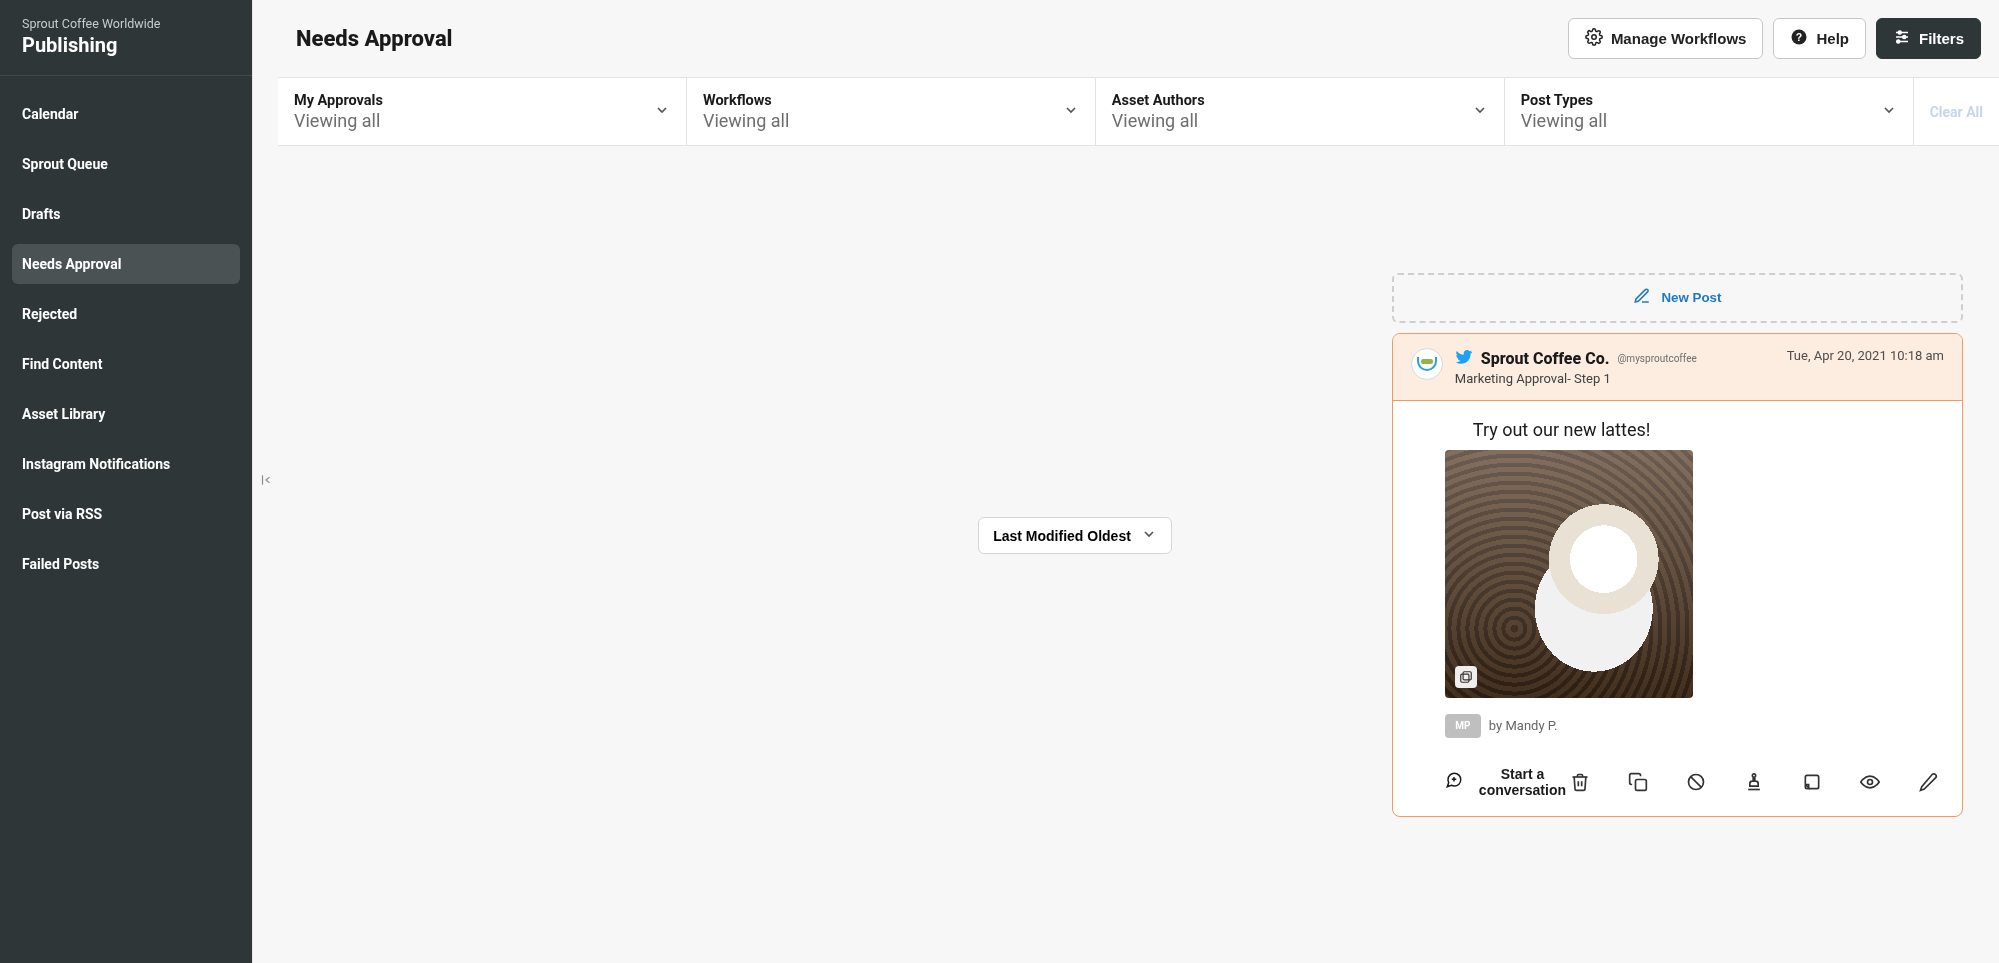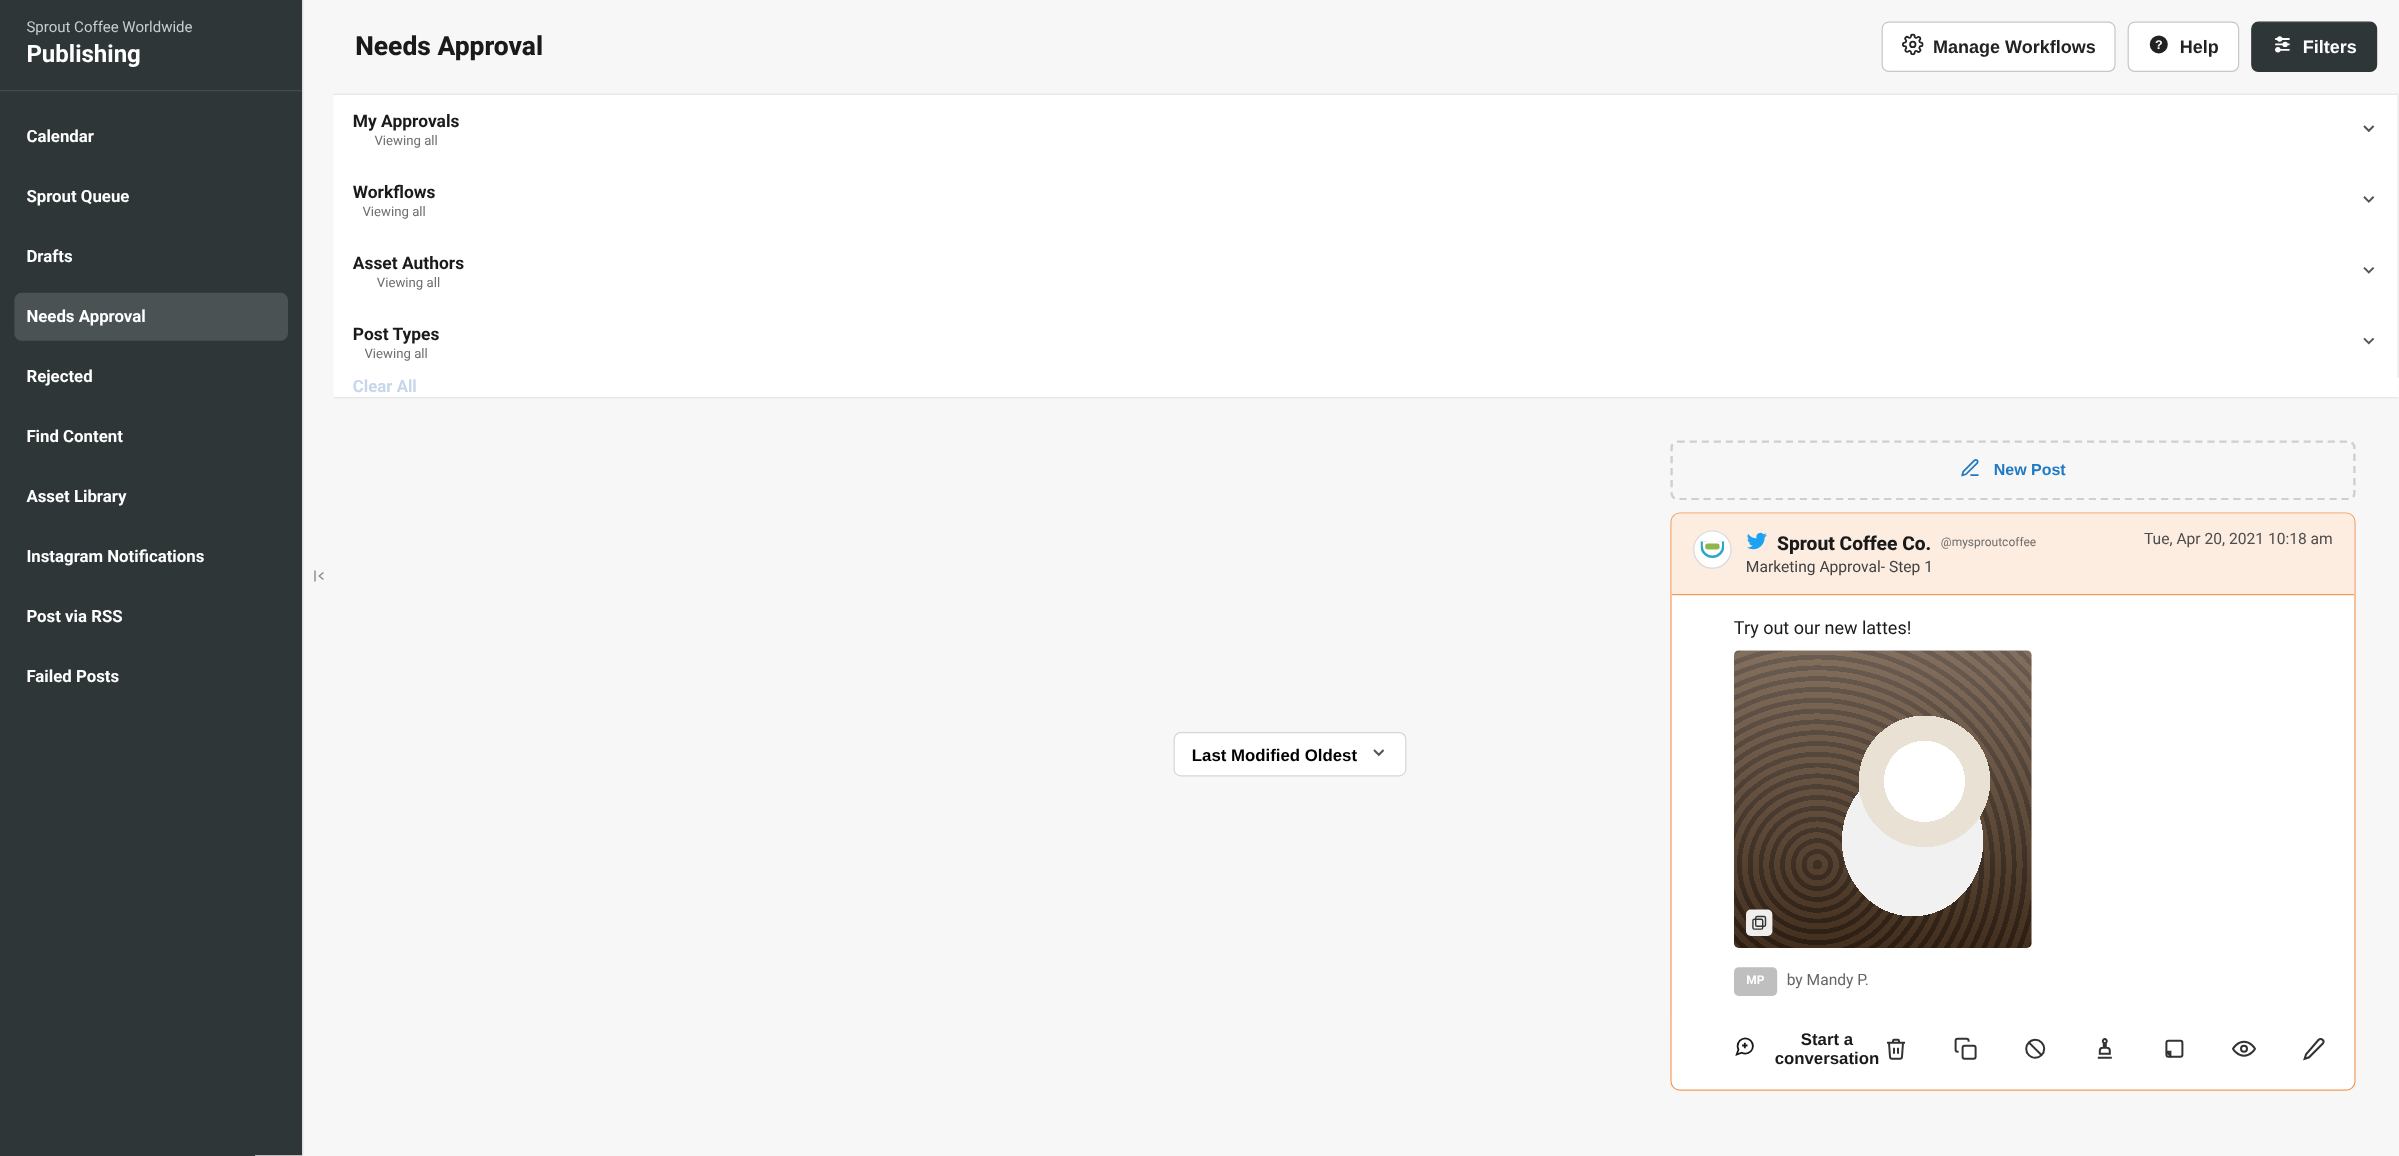--- a/index.html
+++ b/index.html
@@ -110,34 +110,33 @@
     border-color: #2f3638;
   }
   .btn svg { width: 18px; height: 18px; }
 
   
   .filter-bar {
     display: flex;
     border-top: 1px solid #e3e3e3;
     border-bottom: 1px solid #e3e3e3;
     background: #fff;
-    flex-direction: column;
   }
   .filter-cell {
     flex: 1;
     padding: 14px 16px;
     border-right: 1px solid #e3e3e3;
     display: flex;
     align-items: center;
     justify-content: space-between;
     cursor: pointer;
   }
   .filter-cell:last-of-type { border-right: 1px solid #e3e3e3; }
   .filter-label { font-weight: 700; font-size: 14.5px; }
-  .filter-sub { font-size: 11px; color: #6e6e6e; margin-top: 1px; text-align: center; }
+  .filter-sub { font-size: 18px; color: #6e6e6e; margin-top: 1px; }
   .chev { color: #555; }
   .chev svg { width: 16px; height: 16px; }
   .clear-cell {
     padding: 0 16px;
     display: flex;
     align-items: center;
     font-weight: 700;
     color: #c7d6ea;
     cursor: pointer;
     white-space: nowrap;
@@ -245,21 +244,21 @@
     flex-wrap: wrap;
   }
   .tw-icon { color: #1da1f2; }
   .tw-icon svg { width: 18px; height: 18px; }
   .acct-name { font-weight: 800; font-size: 16px; }
   .acct-handle { color: #6e6e6e; font-size: 10px; }
   .workflow-line { color: #414141; font-size: 13px; margin-top: 2px; }
   .timestamp { color: #4d4d4d; font-size: 13px; white-space: nowrap; }
 
   .post-body { padding: 18px 52px 4px; }
-  .post-text { font-size: 15px; margin-bottom: 10px; }
+  .post-text { font-size: 18px; margin-bottom: 10px; margin-left: 28px; }
   .post-image {
     width: 248px;
     height: 248px;
     border-radius: 4px;
     position: relative;
     overflow: hidden;
     background:
       radial-gradient(circle at 64% 44%, #ffffff 0 16%, #e9e1d3 16% 26%, rgba(255,255,255,0) 26%),
       radial-gradient(circle at 64% 52%, #c79a62 0 10%, rgba(0,0,0,0) 10%),
       radial-gradient(ellipse at 60% 64%, #f1f1f1 0 28%, rgba(0,0,0,0) 28%),

